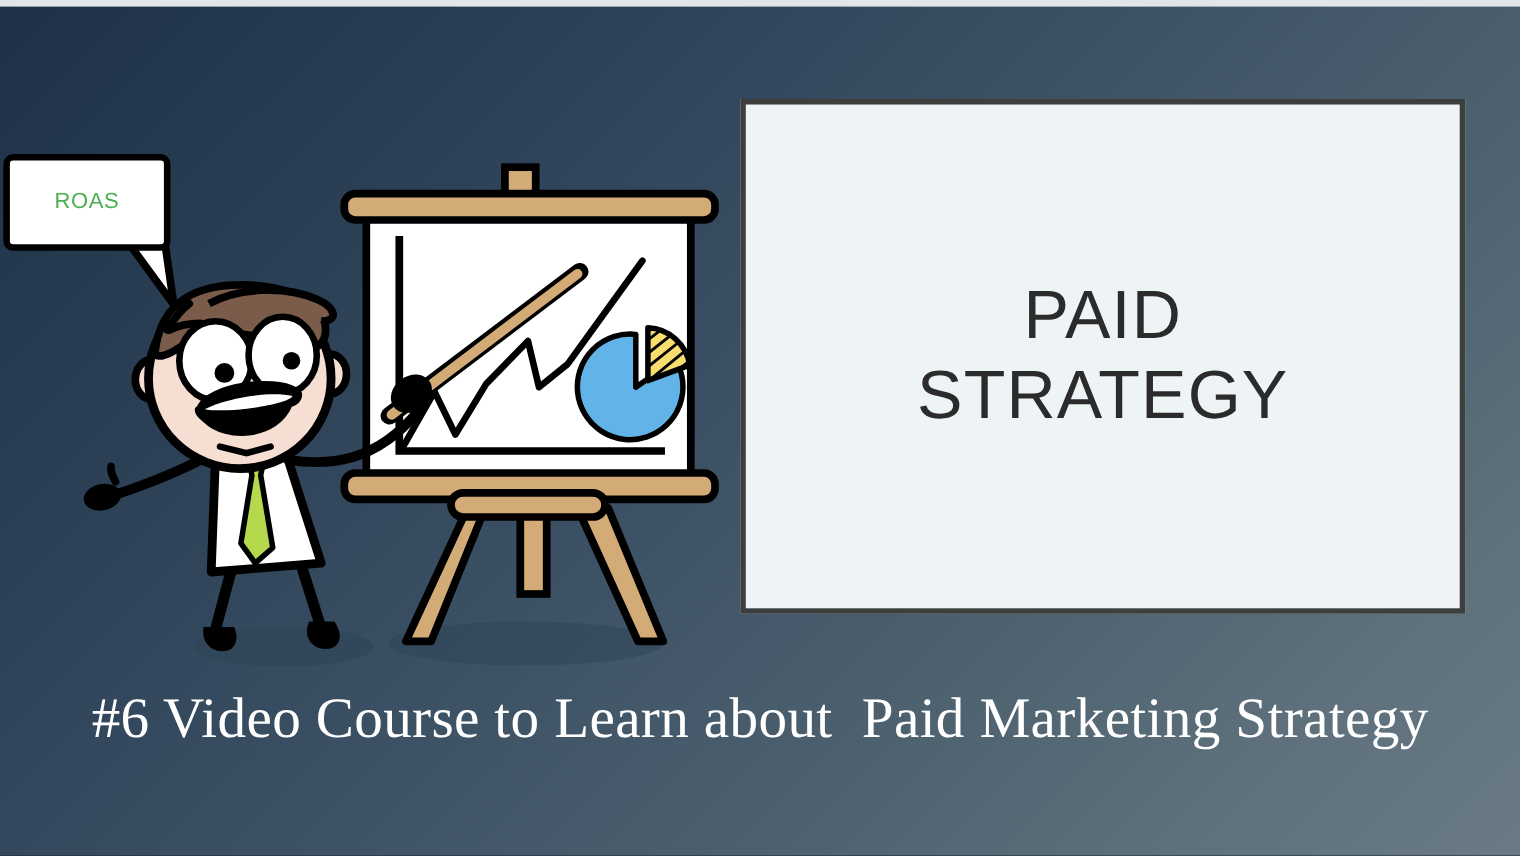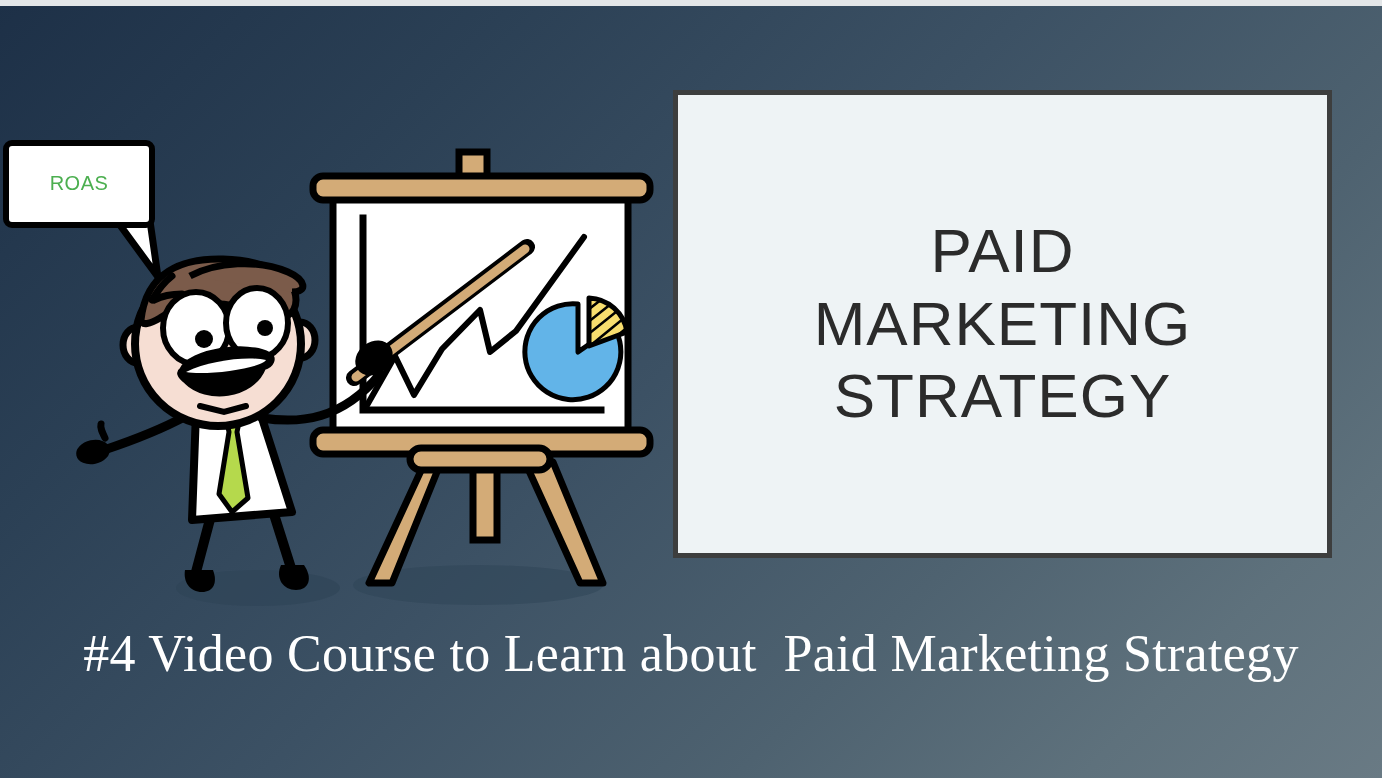--- a/index.html
+++ b/index.html
@@ -165,20 +165,19 @@
   <svg id="speech-bubble-tail" viewBox="0 0 60 70">
     <path d="M4 2 L48 62 L40 6 Z" fill="#ffffff" stroke="#000" stroke-width="7" stroke-linejoin="round"></path>
   </svg>
   <div id="speech-bubble">
     <span id="speech-bubble-text">ROAS</span>
   </div>
 
   <div id="title-card">
     <div id="title-card-lines">
       <span class="title-line">PAID</span>
-      <span class="title-line">MARKETING</span>
       <span class="title-line">STRATEGY</span>
     </div>
   </div>
 
-  <div id="caption">#4 Video Course to Learn about  Paid Marketing Strategy</div>
+  <div id="caption">#6 Video Course to Learn about  Paid Marketing Strategy</div>
 
 </div>
 
 </body></html>

